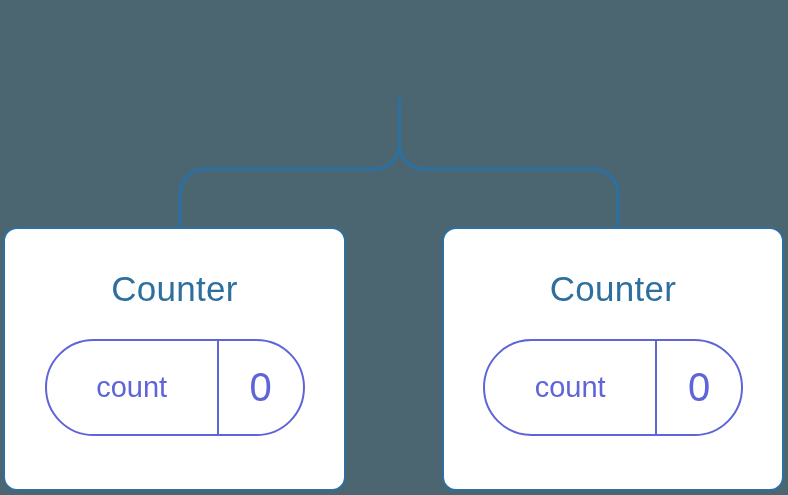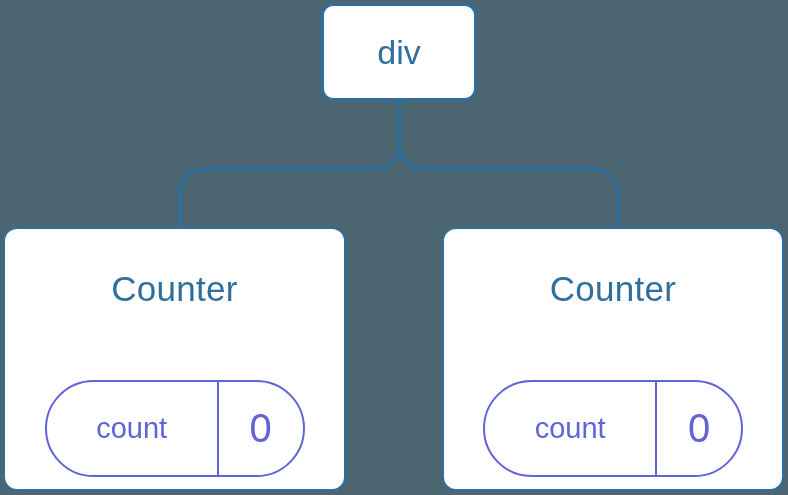--- a/index.html
+++ b/index.html
@@ -48,21 +48,20 @@
     top: 227px;
     width: 343px;
     height: 264px;
     box-sizing: border-box;
     background: var(--card-bg, #ffffff);
     border: 2px solid var(--blue, #2e6f9e);
     border-radius: 14px;
     display: flex;
     flex-direction: column;
     align-items: center;
-    gap: 41px;
   }
   .card.left  { left: 3px; }
   .card.right { left: 442px; width: 342px; }
   .card-title {
     margin-top: 40px;
     font-size: 35px;
     font-weight: 500;
     color: var(--blue, #2e6f9e);
     letter-spacing: 0.3px;
   }
@@ -100,23 +99,20 @@
 <body>
 
 <div class="stage">
 
   <svg class="connector" width="788" height="495" viewBox="0 0 788 495" aria-hidden="true">
     <path d="M399.5 99 L399.5 145
              M399.5 145 C399.5 158, 388.3 169, 374.5 169 L205 169 C191.2 169, 180 180.2, 180 194 L180 229
              M399.5 145 C399.5 158, 410.7 169, 424.5 169 L593 169 C606.8 169, 618 180.2, 618 194 L618 229"></path>
   </svg>
 
-  <div class="root-node">
-    <span>div</span>
-  </div>
 
   <div class="card left">
     <div class="card-title">Counter</div>
     <div class="pill">
       <div class="pill-key">count</div>
       <div class="pill-val">0</div>
     </div>
   </div>
 
   <div class="card right">

